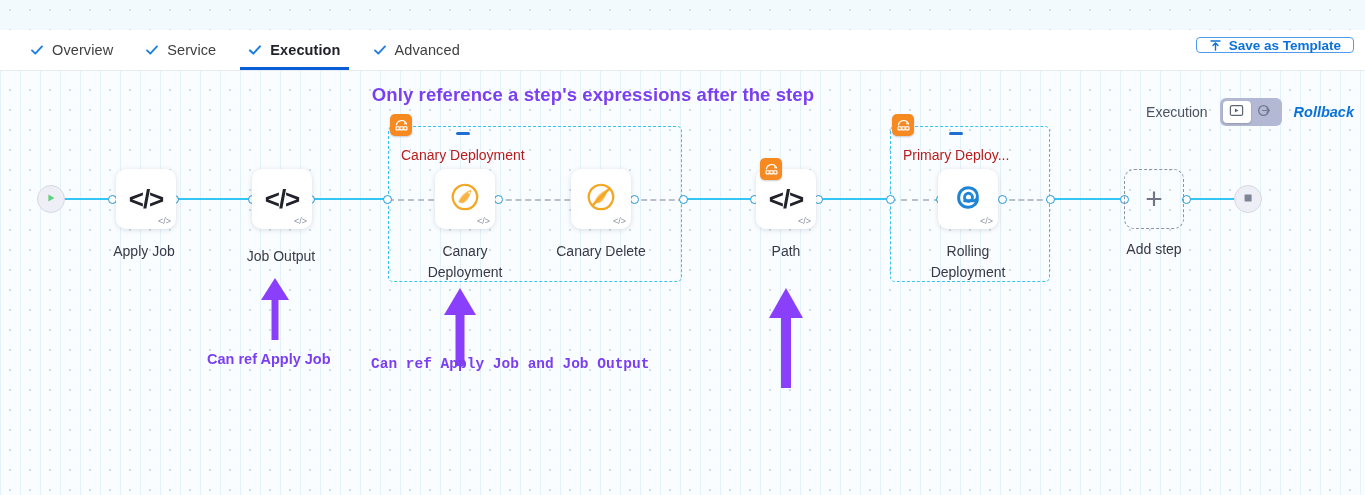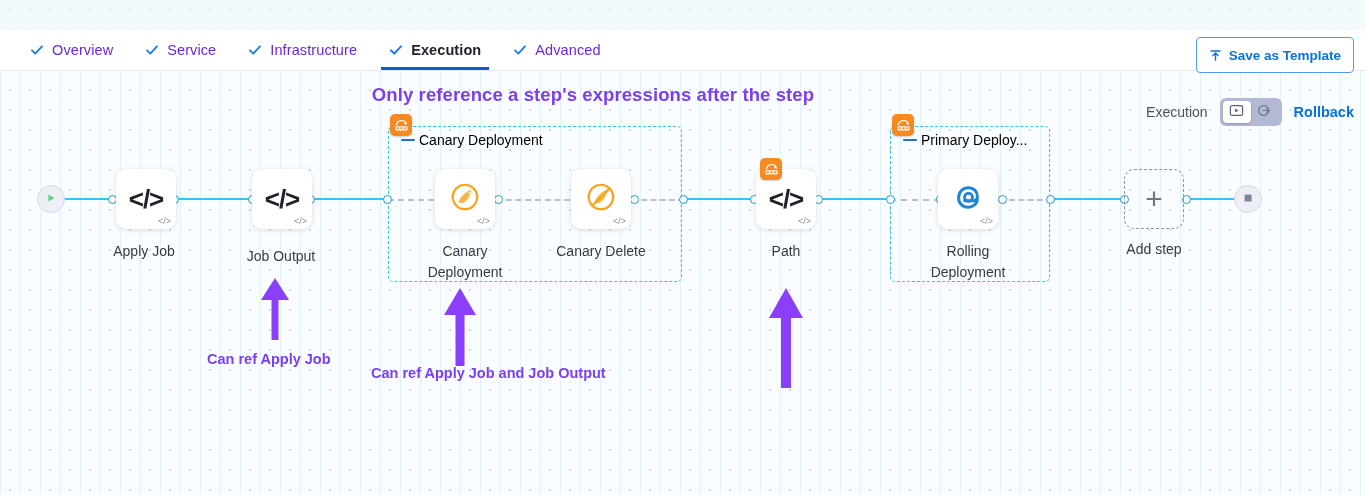--- a/index.html
+++ b/index.html
@@ -34,29 +34,29 @@
     border-bottom:1px solid #e8ebef;
     display:flex;align-items:center;
   }
   .tabs{display:flex;align-items:center;height:40px;padding-left:14px;}
   .tab{
     display:flex;align-items:center;gap:8px;height:40px;padding:0 16px;
     position:relative;cursor:pointer;
   }
   .tab .tick{width:14px;height:14px;display:block;flex:0 0 14px;}
   .tab .tick svg{display:block;}
-  .tab-label{font-size:14.5px;color:#6d28d9;letter-spacing:0.1px;white-space:nowrap;}
+  .tab-label{font-size:14.5px;color:#404040;letter-spacing:0.1px;white-space:nowrap;}
   .tab.active .tab-label{font-weight:bold;color:#22222a;}
   .tab.active:after{
     content:"";position:absolute;left:8px;right:8px;bottom:0;height:3px;background:#0b5cd7;
   }
 
   .save-tpl{
     position:absolute;right:11px;top:37px;
-    height:36px;box-sizing:border-box;
+    height:16px;box-sizing:border-box;
     display:flex;align-items:center;gap:7px;
     padding:0 12px;border:1px solid #4f9bf0;border-radius:4px;
     background:#ffffff;color:#0b72d9;font-size:13.5px;font-weight:bold;
     cursor:pointer;white-space:nowrap;
   }
   .save-tpl svg{display:block;}
 
   
   .banner{
     position:absolute;left:0;top:84px;width:1186px;text-align:center;
@@ -68,21 +68,21 @@
   .exec-label{font-size:14px;color:#4c5160;}
   .seg{
     display:flex;align-items:center;
     background:#b3b8d4;border-radius:6px;padding:3px;gap:0;
   }
   .seg-btn{
     width:28px;height:22px;border-radius:4px;
     display:flex;align-items:center;justify-content:center;cursor:pointer;
   }
   .seg-btn.on{background:#ffffff;box-shadow:0 1px 2px rgba(0,0,0,.18);}
-  .rollback{font-size:14.5px;color:#0b72d9;font-weight:bold;cursor:pointer;}
+  .rollback{font-size:14.5px;color:#0b72d9;font-weight:bold;cursor:pointer;font-style:italic;}
 
   
   .stage{position:absolute;left:0;top:0;width:1365px;height:495px;}
 
   .conn{position:absolute;height:2px;background:#33c5f3;}
   .conn.dash{
     background:none;height:0;border-top:2px dashed #b9c0cc;
   }
   .dot{
     position:absolute;width:9px;height:9px;border-radius:50%;
@@ -114,22 +114,22 @@
     position:absolute;width:22px;height:22px;border-radius:5px;
     background:#f68a20;display:flex;align-items:center;justify-content:center;
     box-shadow:0 1px 2px rgba(0,0,0,.2);
   }
 
   .group{
     position:absolute;box-sizing:border-box;
     border:1.4px dashed #39c2f0;border-radius:5px;background:transparent;
   }
   .grp-head{
-    position:absolute;display:flex;align-items:center;gap:4px;
-    font-size:14px;color:#000000;white-space:nowrap;
+    position:absolute;display:flex;align-items:center;gap:12px;
+    font-size:14px;color:#b91c1c;white-space:nowrap;flex-direction:column;
   }
   .grp-dash{width:14px;height:2.5px;background:#1f6fd0;border-radius:2px;display:block;}
 
   .addstep{
     position:absolute;width:60px;height:60px;border-radius:10px;
     border:1.6px dashed #8b93a6;box-sizing:border-box;background:transparent;
     display:flex;align-items:center;justify-content:center;cursor:pointer;
   }
   .addstep .plus{font-size:30px;color:#6f7585;line-height:1;font-weight:300;}
 
@@ -160,28 +160,20 @@
 
     <div class="tab">
       <span class="tick">
         <svg width="14" height="14" viewBox="0 0 14 14">
             <path d="M2 7.4 L5.3 10.6 L12 3.4" fill="none" stroke="#1f7fe0" stroke-width="1.9" stroke-linecap="round" stroke-linejoin="round"></path>
           </svg>
       </span>
       <span class="tab-label">Service</span>
     </div>
 
-    <div class="tab">
-      <span class="tick">
-        <svg width="14" height="14" viewBox="0 0 14 14">
-            <path d="M2 7.4 L5.3 10.6 L12 3.4" fill="none" stroke="#1f7fe0" stroke-width="1.9" stroke-linecap="round" stroke-linejoin="round"></path>
-          </svg>
-      </span>
-      <span class="tab-label">Infrastructure</span>
-    </div>
 
     <div class="tab active">
       <span class="tick">
         <svg width="14" height="14" viewBox="0 0 14 14">
             <path d="M2 7.4 L5.3 10.6 L12 3.4" fill="none" stroke="#1f7fe0" stroke-width="2.1" stroke-linecap="round" stroke-linejoin="round"></path>
           </svg>
       </span>
       <span class="tab-label">Execution</span>
     </div>
 
@@ -392,21 +384,21 @@
     </svg>
   </div>
   <div class="anno-text" style="left:207px;top:330px;margin-top:20px;">Can ref Apply Job</div>
 
   <div class="arrow" style="left:443px;top:288px;">
     <svg width="34" height="78" viewBox="0 0 34 78">
       <path d="M17 78 L17 22" stroke="#8a3ffb" stroke-width="9"></path>
       <path d="M17 0 L33 27 L1 27 Z" fill="#8a3ffb"></path>
     </svg>
   </div>
-  <div class="anno-text" style="left:371px;top:364px;">Can ref Apply Job and Job Output</div>
+  <div class="anno-text" style="left:371px;top:355px;font-family:Liberation Mono, monospace;">Can ref Apply Job and Job Output</div>
 
   <div class="arrow" style="left:768px;top:288px;">
     <svg width="36" height="100" viewBox="0 0 36 100">
       <path d="M18 100 L18 26" stroke="#8a3ffb" stroke-width="10"></path>
       <path d="M18 0 L35 30 L1 30 Z" fill="#8a3ffb"></path>
     </svg>
   </div>
 
 </div>
 

